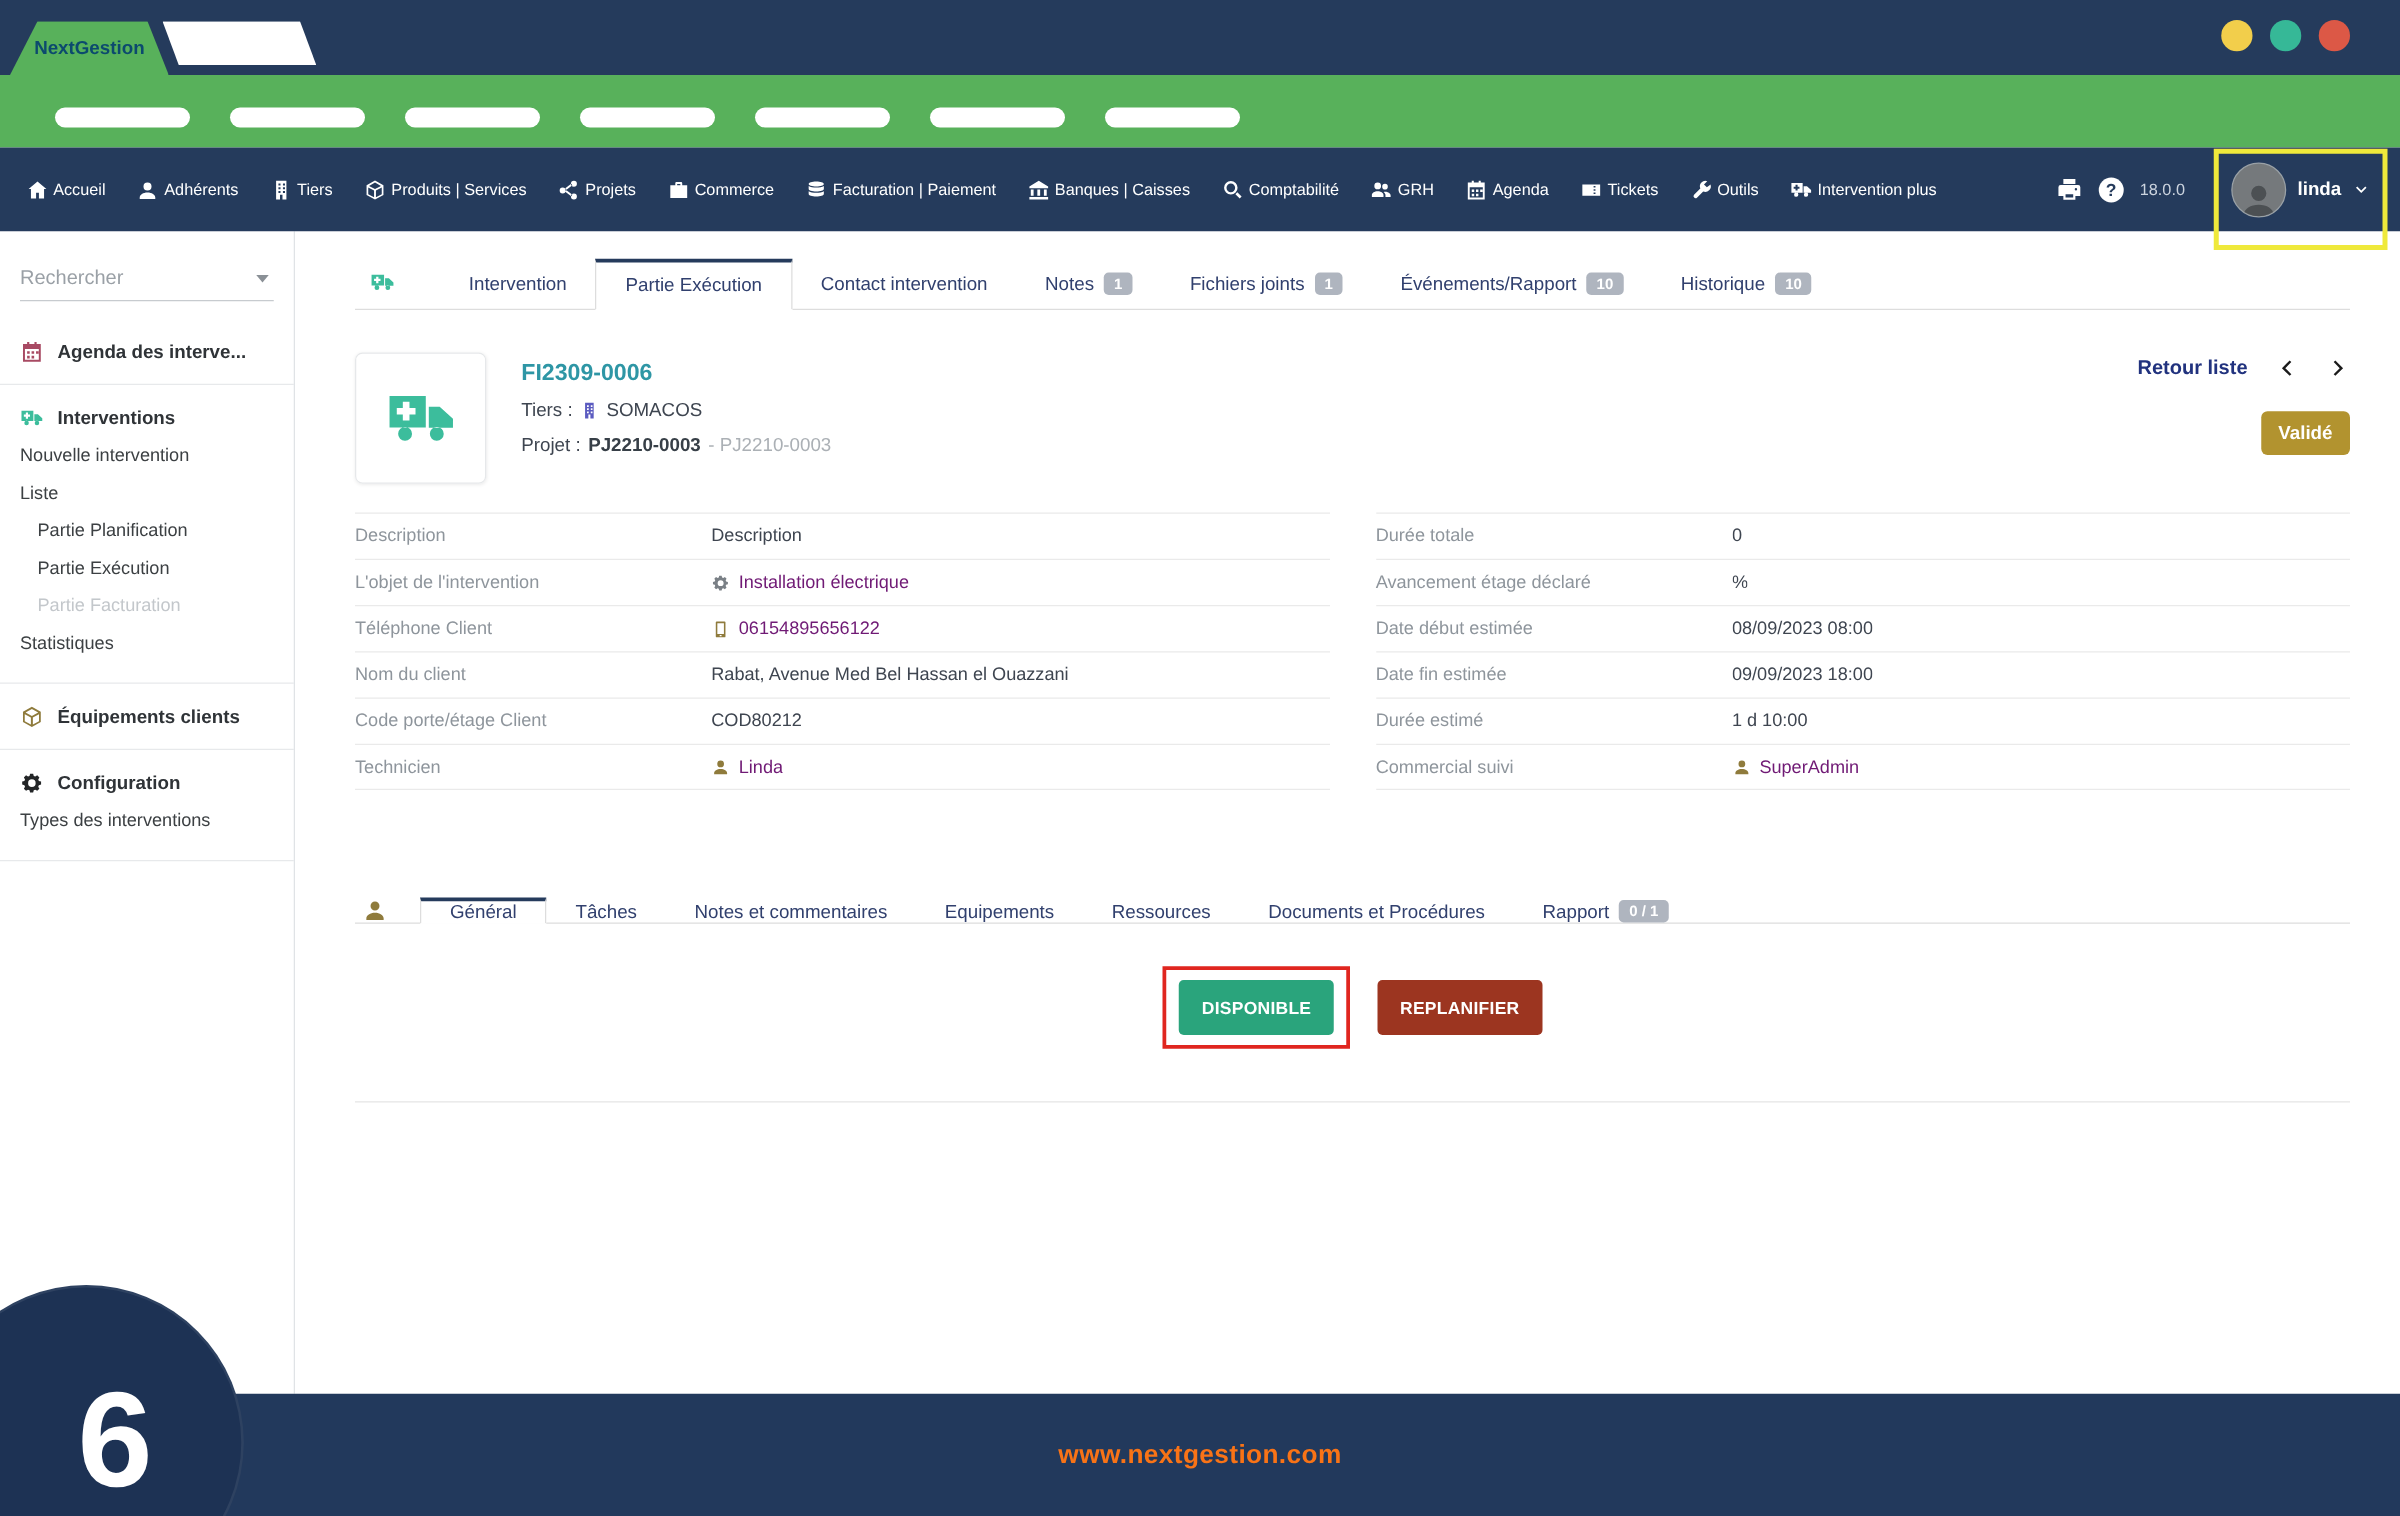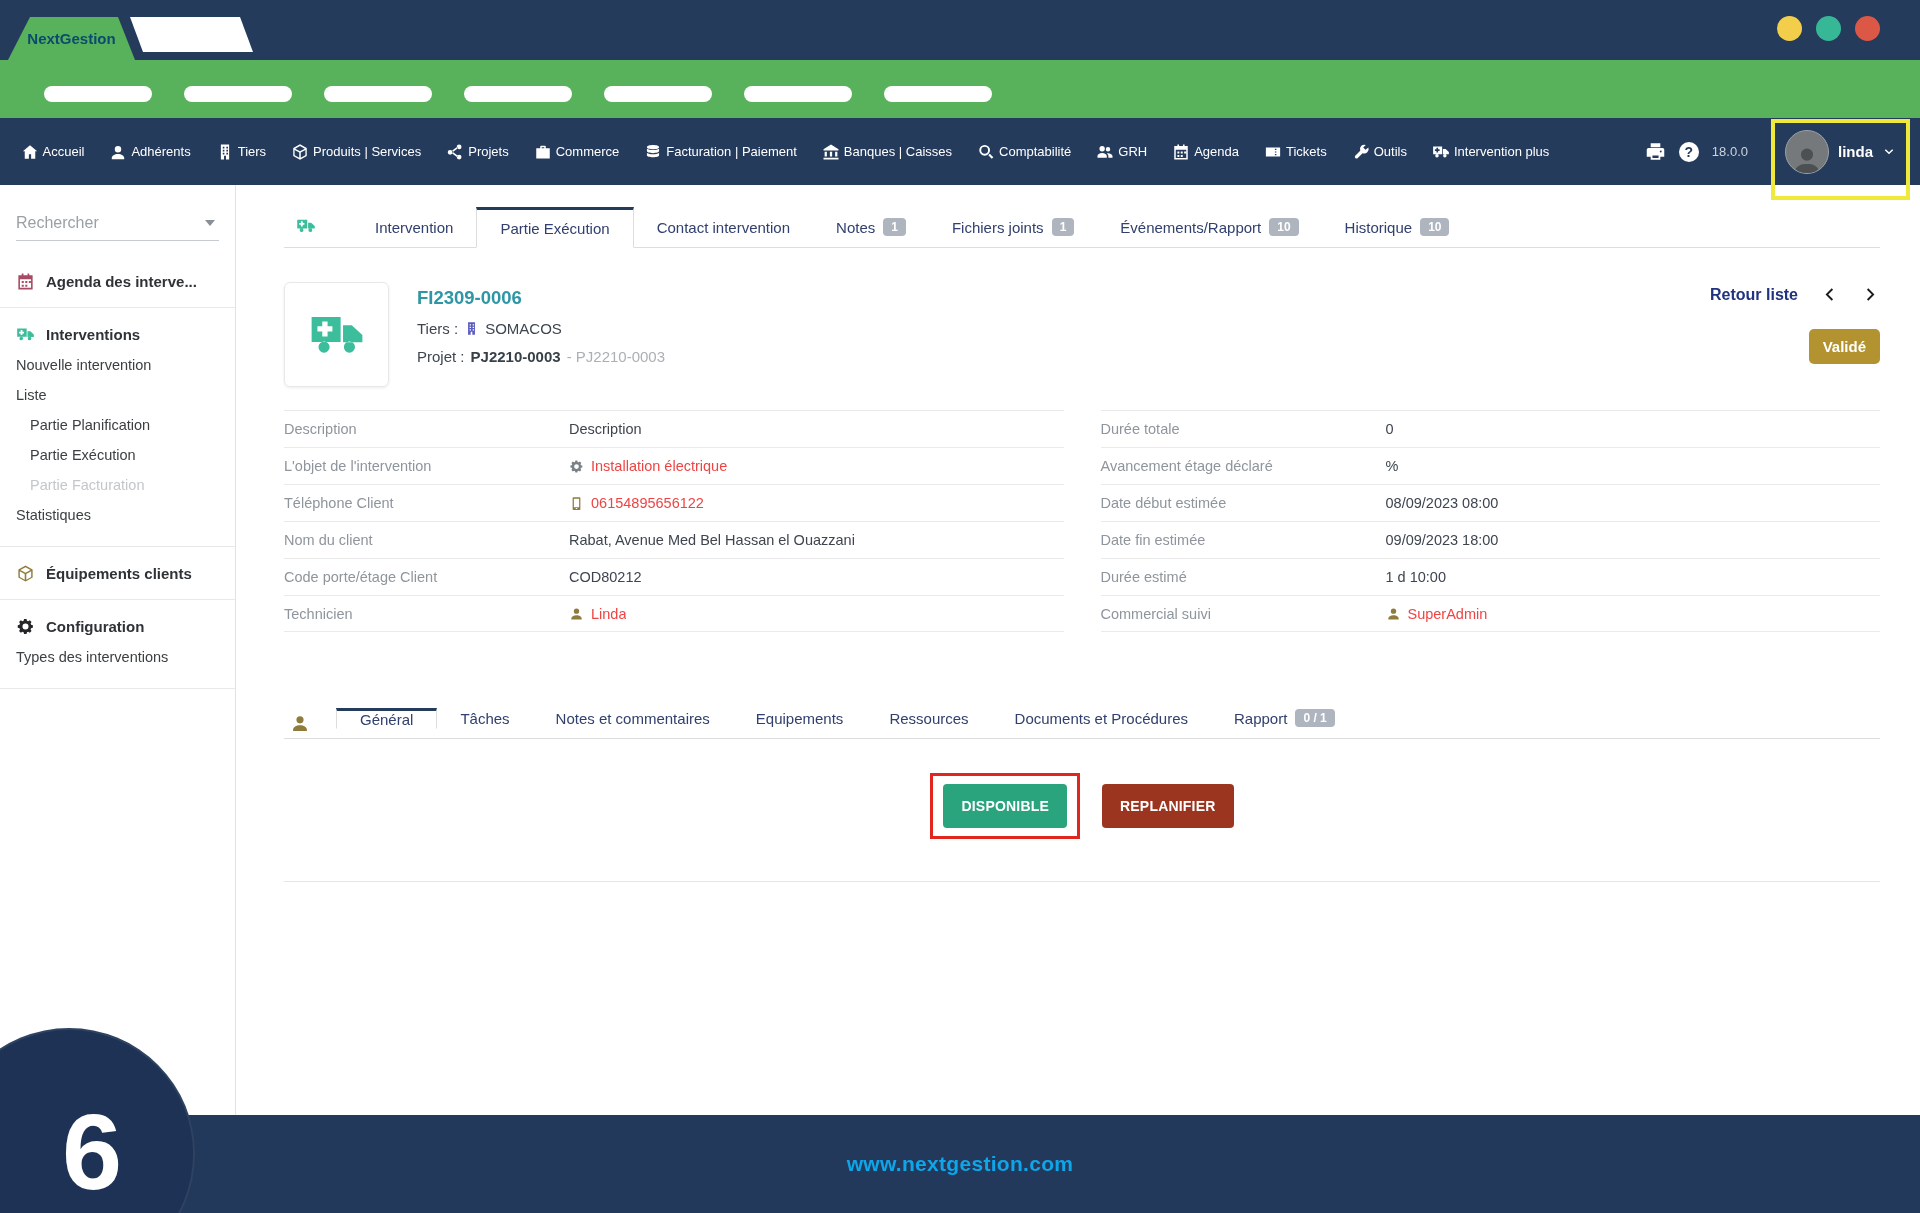--- a/index.html
+++ b/index.html
@@ -92,37 +92,37 @@
   
   .details { display:flex; gap:37px; margin-top:23px; }
   .dtable { flex:1; min-width:0; }
   .drow { display:flex; align-items:center; height:37px; border-top:1px solid #EAEAEA; }
   .drow:last-child { border-bottom:1px solid #EAEAEA; }
   .dlabel { width:285px; flex:none; font-size:14.5px; color:var(--label-gray,#8E959C); }
   .dvalue { font-size:14.5px; color:var(--value-ink,#3E4550); display:flex; align-items:center; gap:7px; white-space:nowrap; overflow:hidden; }
   .dvalue .ico { width:15px; height:15px; flex:none; }
   .ico.gray { color:#7A8086; }
   .ico.olive { color:var(--olive,#8F7B3C); }
-  .linkish { color:#ef4444; }
-
-  
-  .subtabs-row { display:flex; align-items:center; border-bottom:1px solid #DDDDDD; height:41px; margin-top:66px; }
+  .linkish { color:#701a75; }
+
+  
+  .subtabs-row { display:flex; align-items:flex-end; border-bottom:1px solid #DDDDDD; height:41px; margin-top:66px; }
   .subtabs-lead { width:20px; height:20px; color:var(--olive,#8F7B3C); margin:10px 26px 0 6px; flex:none; }
 
   
   .actions { display:flex; align-items:center; justify-content:center; gap:22px; margin-top:34px; }
   .hl-red { border:3px solid var(--hl-red,#E0261F); padding:8px 10px; display:inline-flex; }
   .btn { border:none; color:#fff; font-size:14px; font-weight:700; font-family:inherit; padding:14px 18px; border-radius:4px; cursor:pointer; letter-spacing:.2px; }
   .btn.green { background:var(--btn-green,#2AA47C); }
   .btn.red { background:var(--btn-red,#9C3520); }
   .end-div { border-top:1px solid #E5E5E5; margin-top:42px; }
 
   
   .footer { position:absolute; left:0; right:0; bottom:0; height:98px; background:var(--footer-navy,#22395C); display:flex; align-items:center; justify-content:center; }
-  .footer-url { color:#0ea5e9; font-size:21px; font-weight:600; letter-spacing:.3px; }
+  .footer-url { color:#f97316; font-size:21px; font-weight:600; letter-spacing:.3px; }
   .page-circle { position:absolute; left:-57px; top:1028px; width:252px; height:252px; border-radius:50%;
     background:var(--circle-navy,#1D3254); border:2px solid rgba(255,255,255,.08); z-index:5;
     display:flex; align-items:center; justify-content:center; }
   .page-num { color:#fff; font-size:108px; font-weight:700; padding-left:46px; padding-bottom:6px; }
 </style>
 </head>
 <body>
 
 <div class="page">
 

